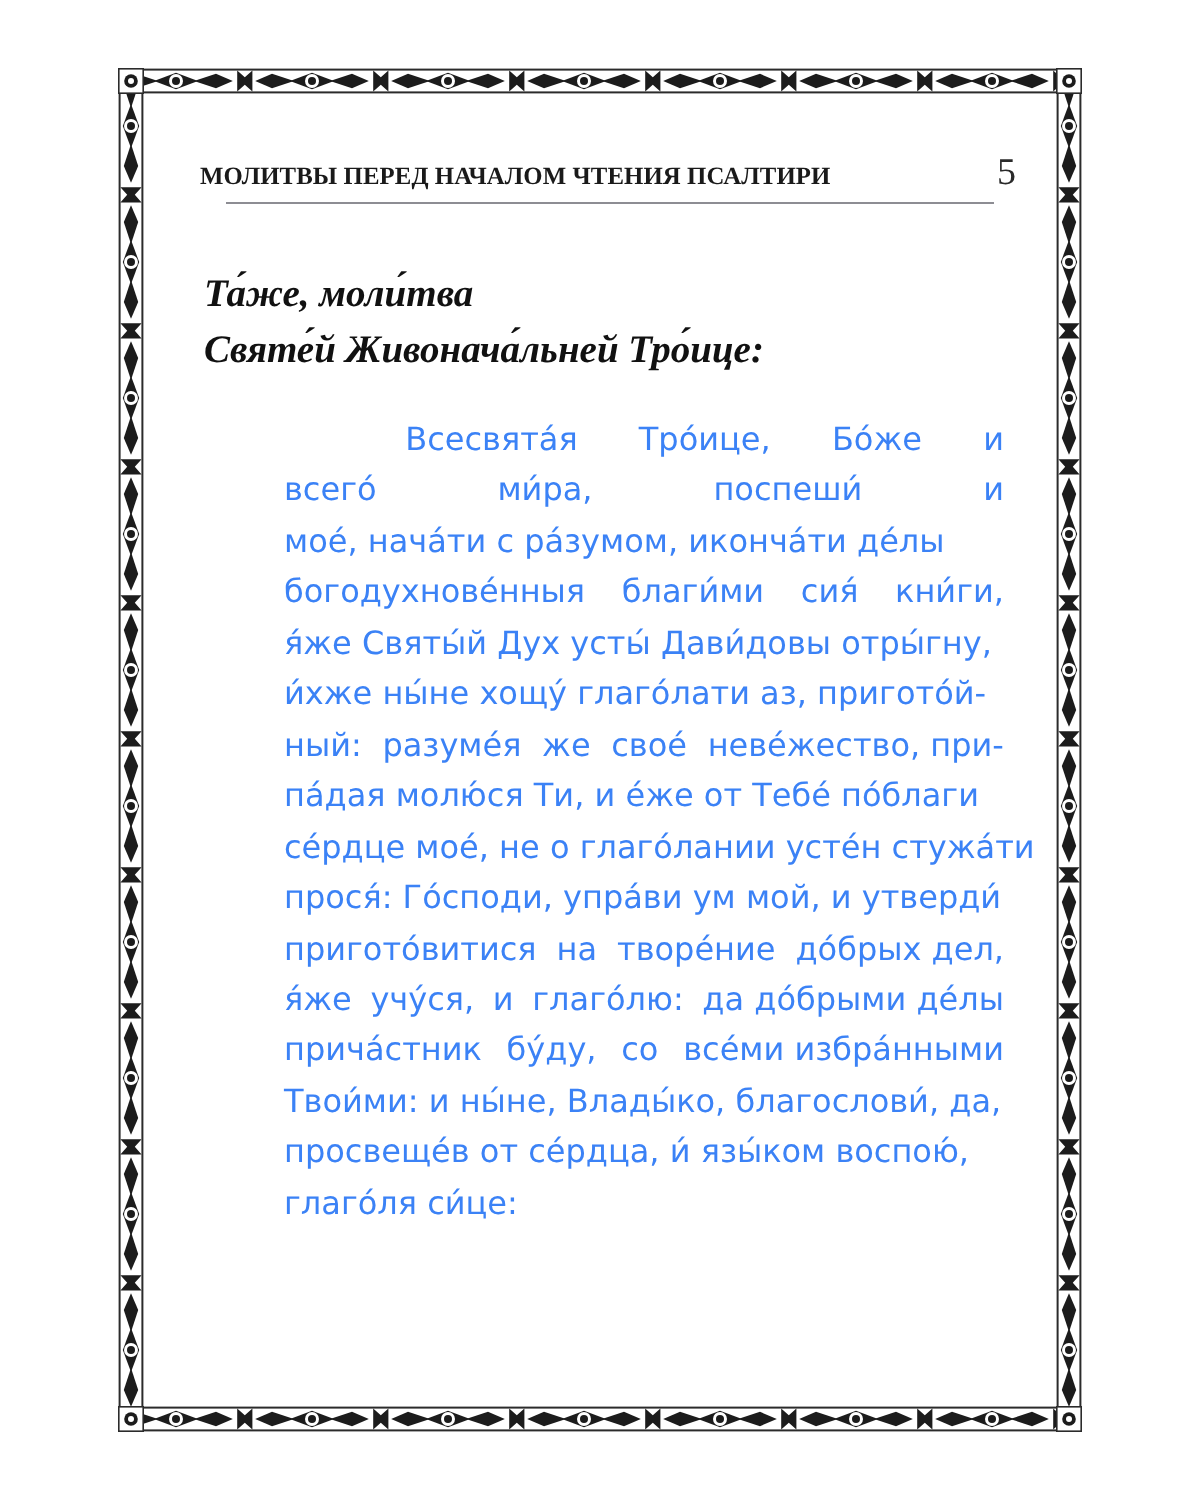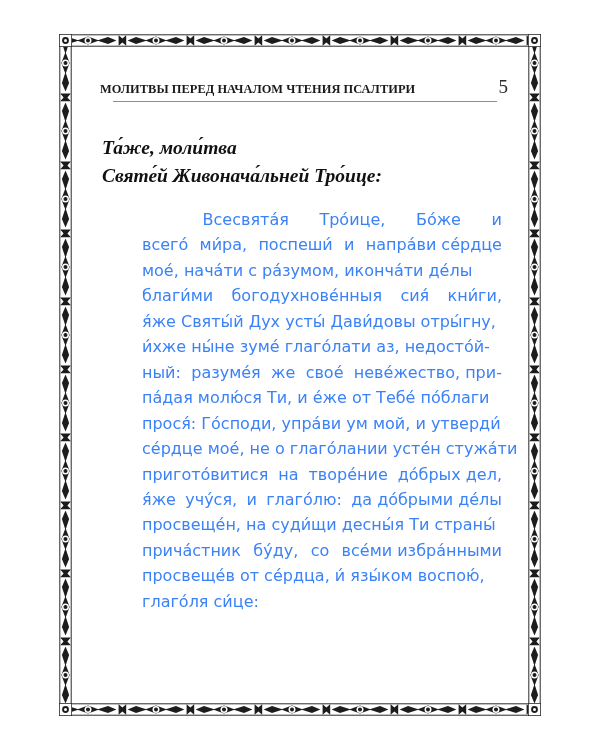--- a/index.html
+++ b/index.html
@@ -290,60 +290,59 @@
             <span>Всесвята́я</span>
             <span>Тро́ице,</span>
             <span>Бо́же</span>
             <span>и</span>
           </span>
           <span class="ln just">
             <span>всего́</span>
             <span>ми́ра,</span>
             <span>поспеши́</span>
             <span>и</span>
-            <span>напра́ви се́рдце</span>
           </span>
           <span class="ln">мое́, нача́ти с ра́зумом, иконча́ти де́лы</span>
           <span class="ln just">
+            <span>богодухнове́нныя</span>
             <span>благи́ми</span>
-            <span>богодухнове́нныя</span>
             <span>сия́</span>
             <span>кни́ги,</span>
           </span>
           <span class="ln">я́же Святы́й Дух усты́ Дави́довы отры́гну,</span>
-          <span class="ln">и́хже ны́не зуме́ глаго́лати аз, недосто́й-</span>
+          <span class="ln">и́хже ны́не хощу́ глаго́лати аз, пригото́й-</span>
           <span class="ln just">
             <span>ный:</span>
             <span>разуме́я</span>
             <span>же</span>
             <span>свое́</span>
             <span>неве́жество, при-</span>
           </span>
           <span class="ln">па́дая молю́ся Ти, и е́же от Тебе́ по́благи</span>
+          <span class="ln">се́рдце мое́, не о глаго́лании усте́н стужа́ти</span>
           <span class="ln">прося́: Го́споди, упра́ви ум мой, и утверди́</span>
-          <span class="ln">се́рдце мое́, не о глаго́лании усте́н стужа́ти</span>
           <span class="ln just">
             <span>пригото́витися</span>
             <span>на</span>
             <span>творе́ние</span>
             <span>до́брых дел,</span>
           </span>
           <span class="ln just">
             <span>я́же</span>
             <span>учу́ся,</span>
             <span>и</span>
             <span>глаго́лю:</span>
             <span>да до́брыми де́лы</span>
           </span>
-          <span class="ln">просвеще́н, на суди́щи десны́я Ти страны́</span>
           <span class="ln just">
             <span>прича́стник</span>
             <span>бу́ду,</span>
             <span>со</span>
             <span>все́ми избра́нными</span>
           </span>
+          <span class="ln">Твои́ми: и ны́не, Влады́ко, благослови́, да,</span>
           <span class="ln">просвеще́в от се́рдца, и́ язы́ком воспою́,</span>
           <span class="ln">глаго́ля си́це:</span>
         </div>
 
     </div>
   </div>
 </div>
 
 </body></html>

